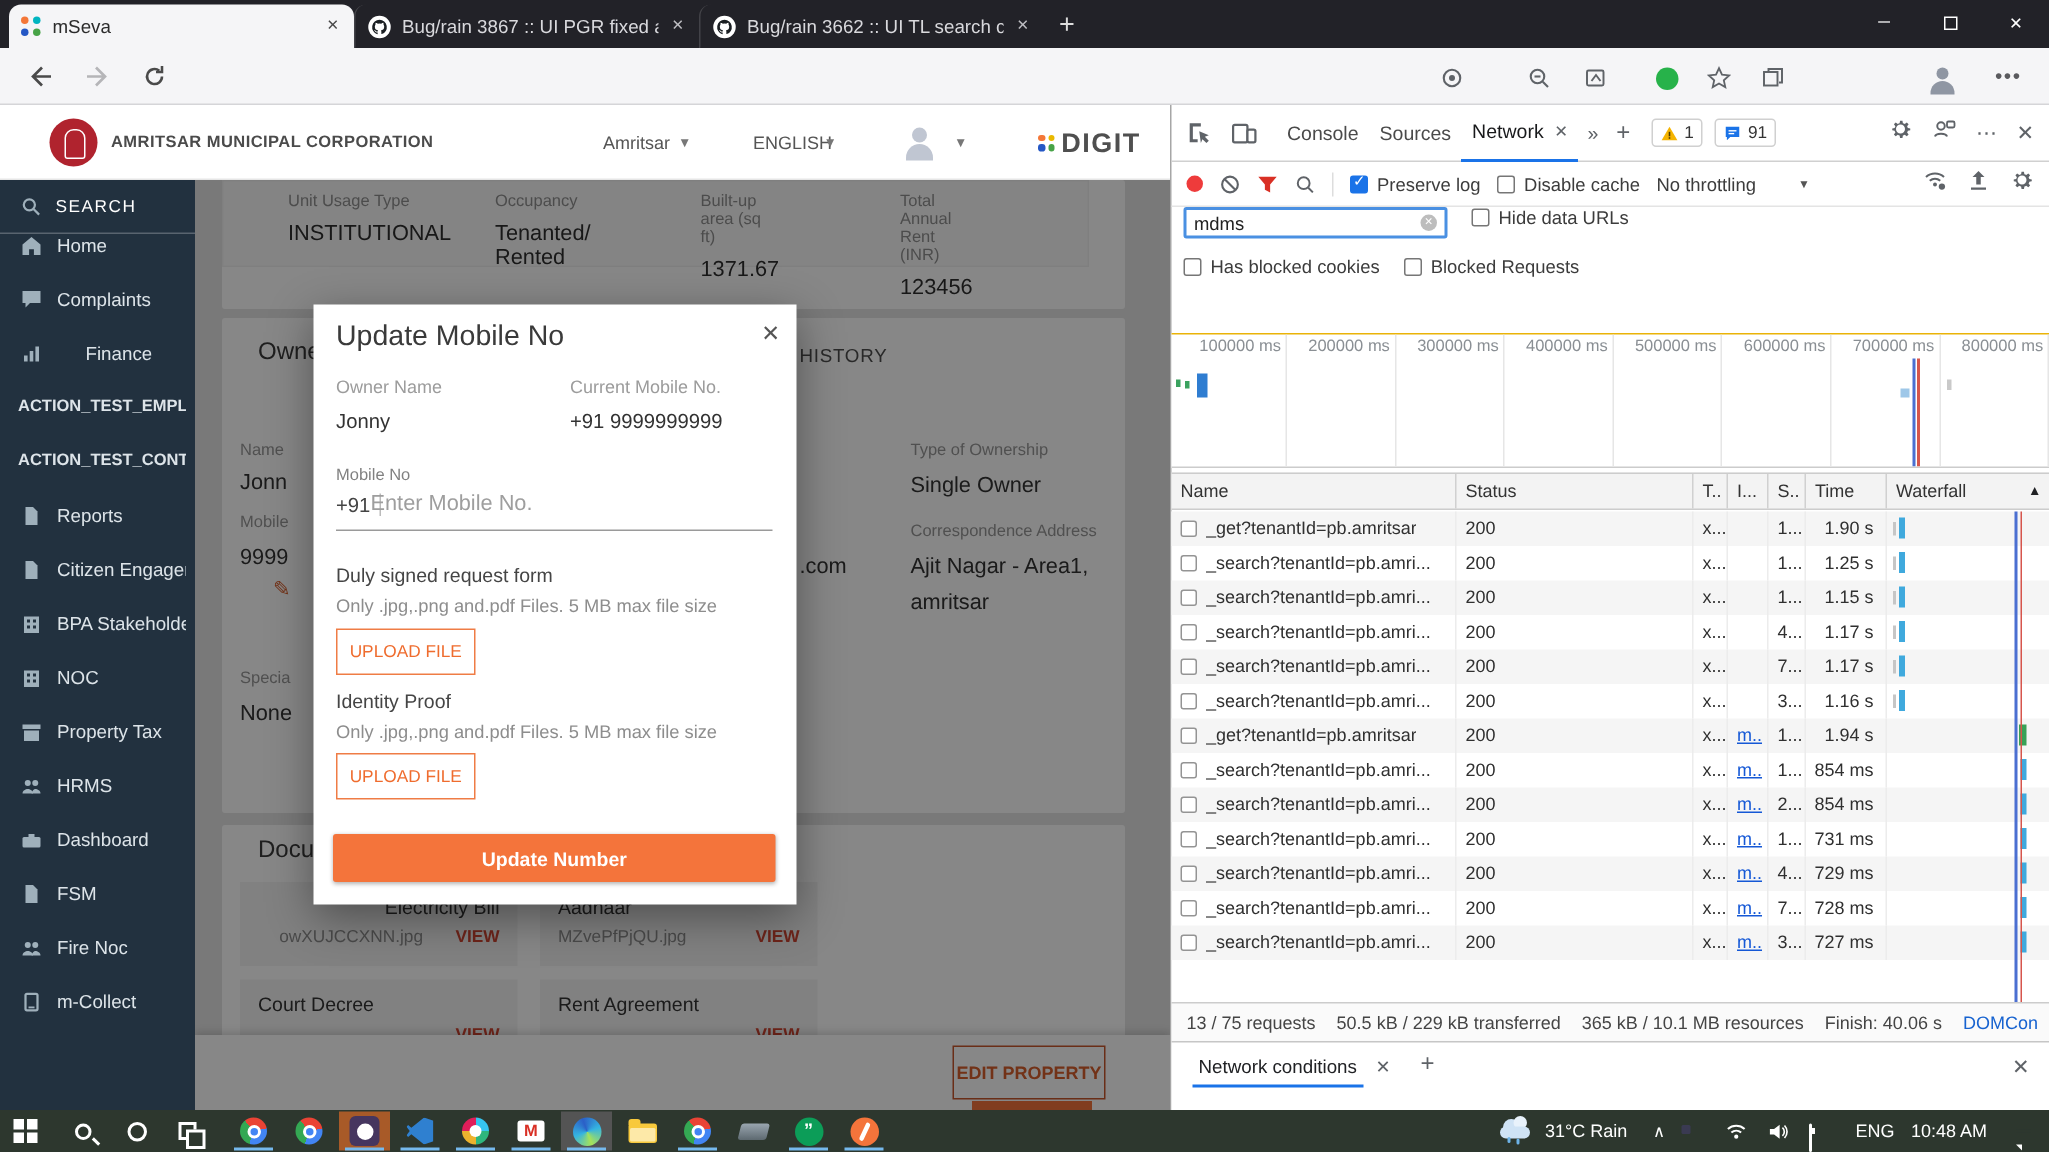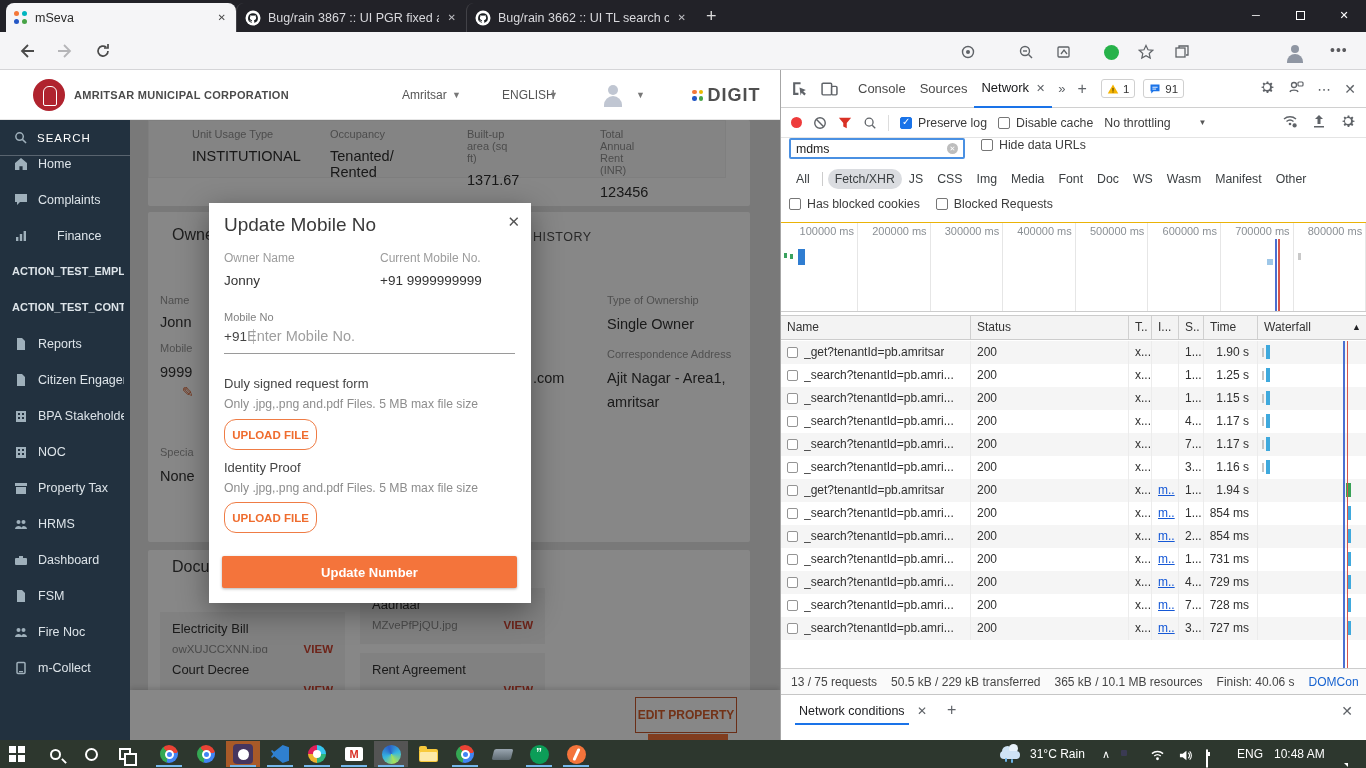--- a/index.html
+++ b/index.html
@@ -94,21 +94,21 @@
   .m-title{left:15px;top:11px;font-size:19px;color:#3a3a3a}
   .m-close{right:11px;top:10px;font-size:15px;color:#555}
   .m-lab{font-size:12px;color:#9c9c9c}
   .m-val{font-size:13.5px;color:#333}
   .m-small{font-size:11px;color:#808080}
   .m-prefix{left:15px;top:126px;font-size:13.5px;color:#444;border-right:1px solid #bbb;padding-right:6px}
   .m-place{left:38px;top:125px;font-size:14.5px;color:#9e9e9e}
   .m-line{left:15px;top:150px;width:291px;height:1px;background:#9a9a9a}
   .m-form{font-size:13px;color:#454545}
   .m-hint{font-size:12.2px;color:#8d8d8d}
-  .upload-btn{width:93px;height:31px;border:1px solid #ef7c45;border-radius:12px;color:#ef6c2e;font-size:11.5px;font-weight:bold;display:flex;align-items:center;justify-content:center;background:#fff}
+  .upload-btn{width:93px;height:31px;border:1px solid #ef7c45;border-radius:0;color:#ef6c2e;font-size:11.5px;font-weight:normal;display:flex;align-items:center;justify-content:center;background:#fff}
   .m-submit{left:13px;top:353px;width:295px;height:32px;background:#f4743b;color:#fff;font-size:13px;font-weight:bold;display:flex;align-items:center;justify-content:center;border-radius:2px;box-shadow:0 1px 3px rgba(0,0,0,.3)}
   
   .devtools{position:absolute;left:780px;top:0;width:586px;height:670px;background:#fff;border-left:1px solid #a6a6a6}
   .dt-tabs{display:flex;align-items:center;height:38px;padding:0 10px;border-bottom:1px solid #d0d0d0;position:relative}
   .dt-ic{width:17px;height:17px;margin-right:13px}
   .dt-ic svg{width:17px;height:17px}
   .dt-tab{font-size:13px;color:#4a4a4a;padding:0 7px;height:38px;line-height:38px;white-space:nowrap}
   .dt-tab.active{color:#18191b;border-bottom:2px solid #1a73e8;display:flex;align-items:center;gap:7px}
   .dt-tab .tx{font-size:11px;color:#5f6368}
   .dt-more{font-size:13px;color:#5f6368;margin:0 6px}
@@ -482,21 +482,21 @@
       <span class="ctxt fvalue" style="left:477px;top:196px">Single Owner</span>
       <span class="ctxt flabel" style="left:477px;top:228px">Correspondence Address</span>
       <span class="ctxt fvalue" style="left:477px;top:250px">Ajit Nagar - Area1,</span>
       <span class="ctxt fvalue" style="left:477px;top:274px">amritsar</span>
       <span class="ctxt flabel" style="left:30px;top:326px">Specia</span>
       <span class="ctxt fvalue" style="left:30px;top:348px">None</span>
 
       <div class="card doccard"></div>
       <span class="ctxt sec-title" style="left:42px;top:438px">Docu</span>
       <div id="docTiles">
-          <div class="doctile" style="left: 30px; top: 492px;">
+          <div class="doctile" style="left: 30px; top: 468px; text-align: right;">
             <div class="doc-name">Electricity Bill</div>
             <div class="doc-file">owXUJCCXNN.jpg</div>
             <span class="doc-view">VIEW</span>
           </div>
           <div class="doctile" style="left: 230px; top: 468px;">
             <div class="doc-name">Aadhaar</div>
             <div class="doc-file">MZvePfPjQU.jpg</div>
             <span class="doc-view">VIEW</span>
           </div>
           <div class="doctile" style="left: 30px; top: 533px;">
@@ -632,35 +632,20 @@
       <div class="dt-filter">
         <span class="fbox">
             <span class="ft">mdms</span>
             <span class="fclear">✕</span>
           </span>
         <span class="cbpair">
             <span class="cbx"></span>
             <span class="tl">Hide data URLs</span>
           </span>
       </div>
-      <div class="dt-pills" id="pills">
-          <span class="pill">All</span>
-          <span class="pill-sep"></span>
-          <span class="pill active">Fetch/XHR</span>
-          <span class="pill">JS</span>
-          <span class="pill">CSS</span>
-          <span class="pill">Img</span>
-          <span class="pill">Media</span>
-          <span class="pill">Font</span>
-          <span class="pill">Doc</span>
-          <span class="pill">WS</span>
-          <span class="pill">Wasm</span>
-          <span class="pill">Manifest</span>
-          <span class="pill">Other</span>
-        </div>
       <div class="dt-cbrow">
         <span class="cbpair">
             <span class="cbx"></span>
             <span class="tl">Has blocked cookies</span>
           </span>
         <span class="cbpair">
             <span class="cbx"></span>
             <span class="tl">Blocked Requests</span>
           </span>
       </div>

